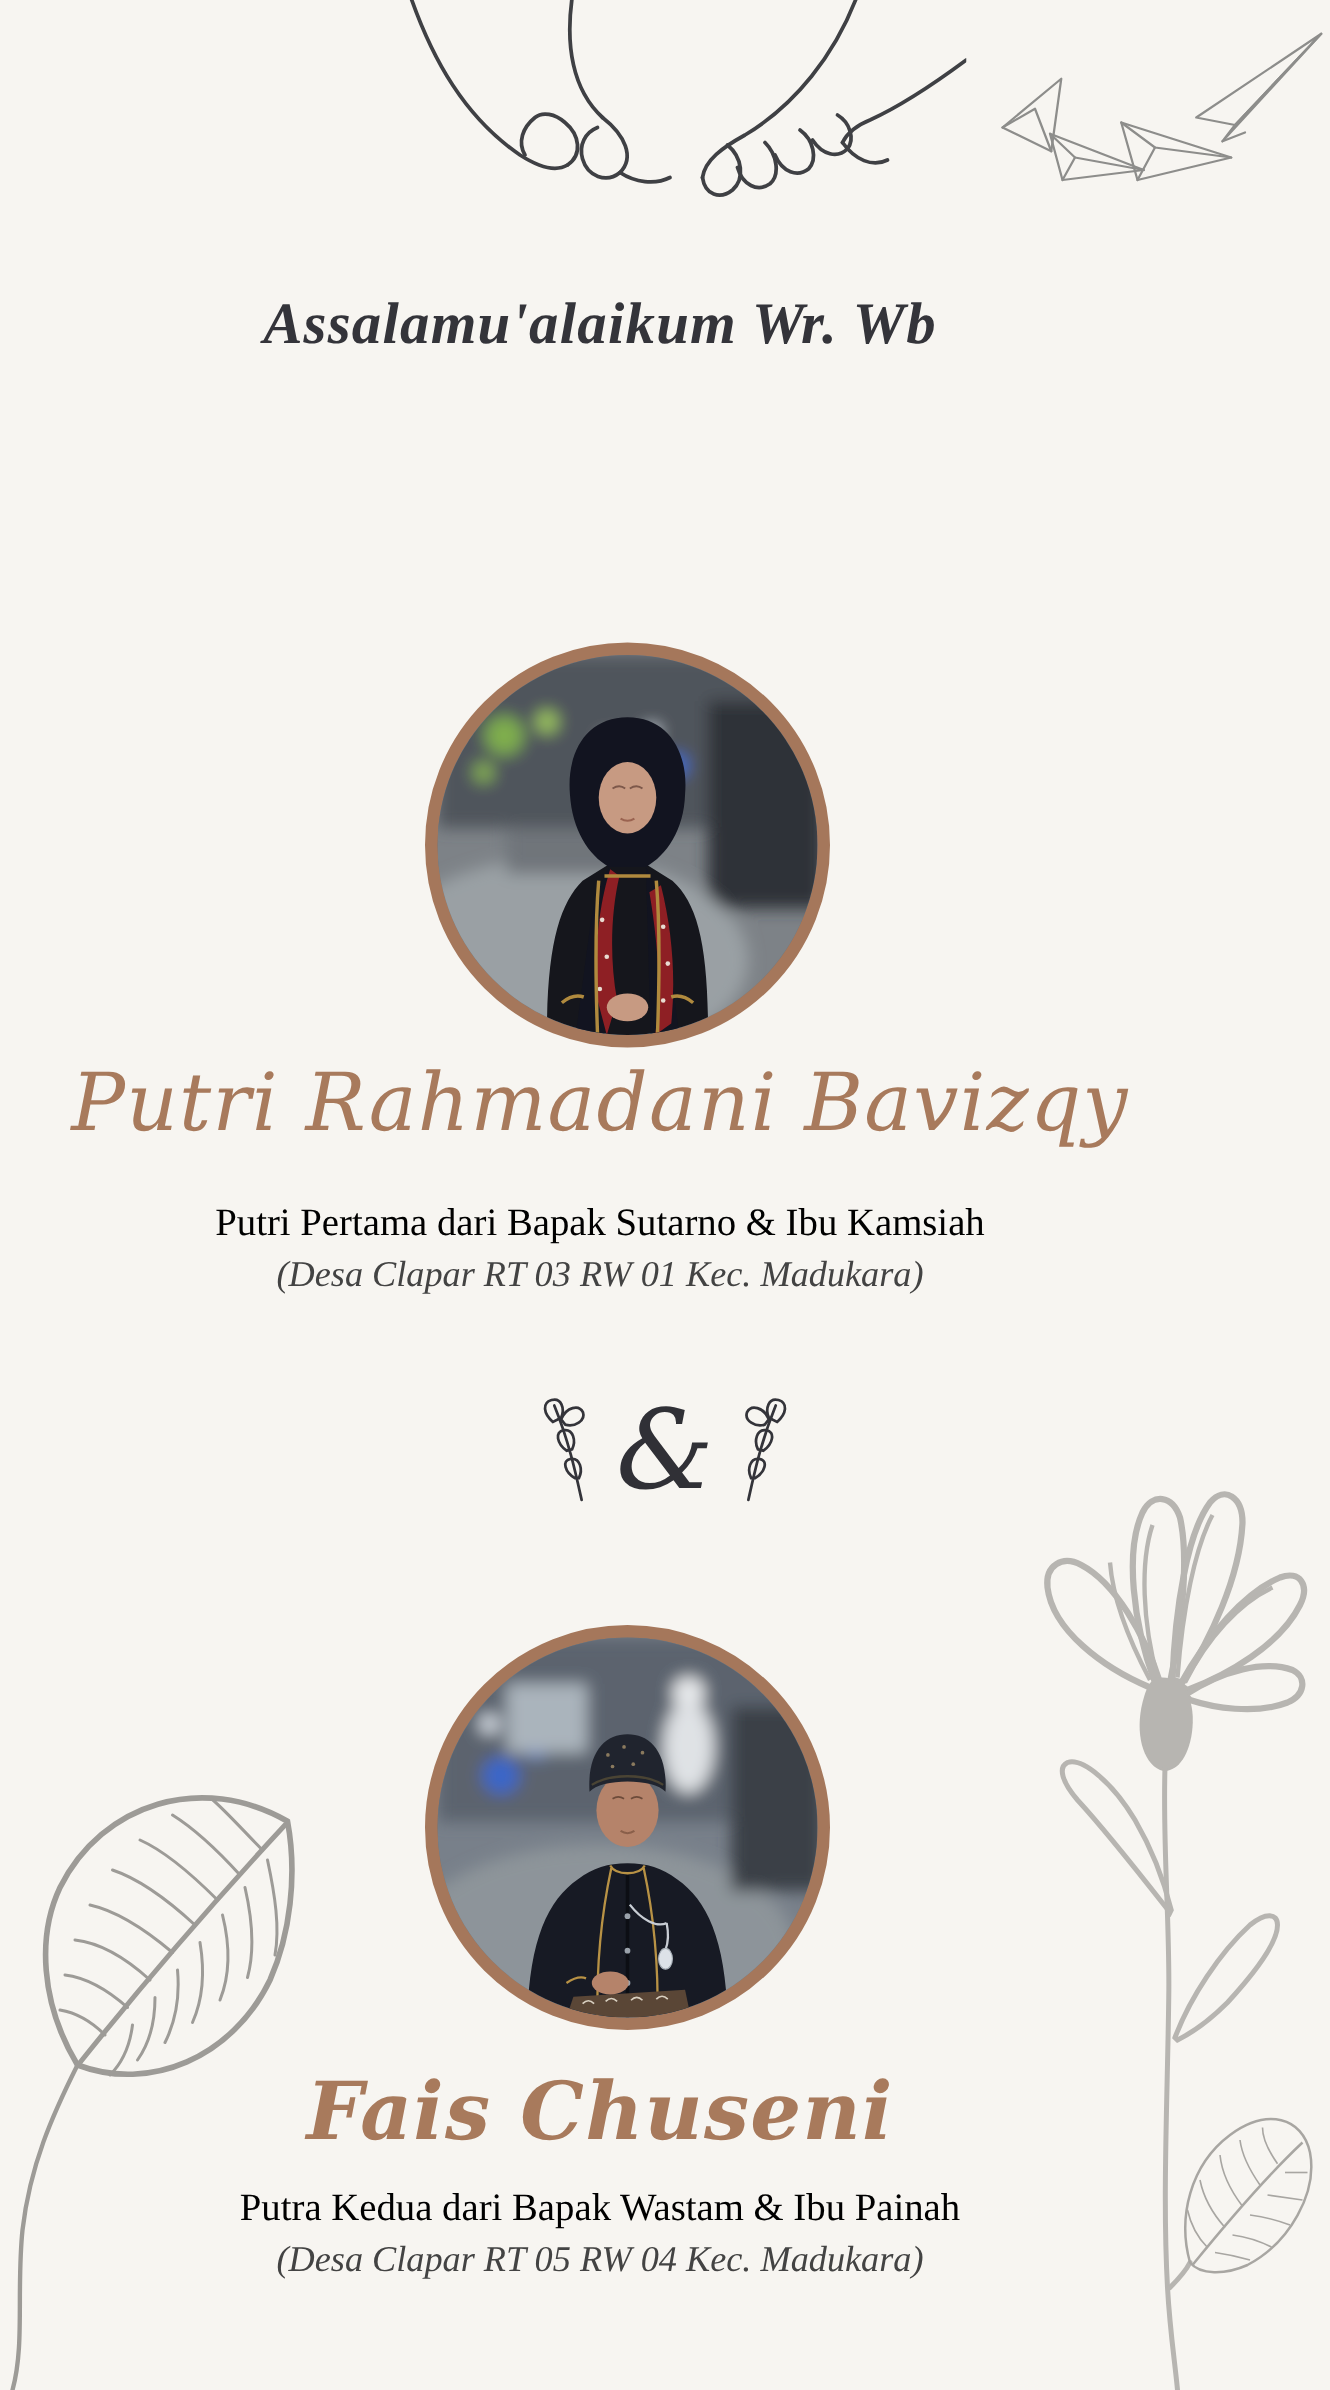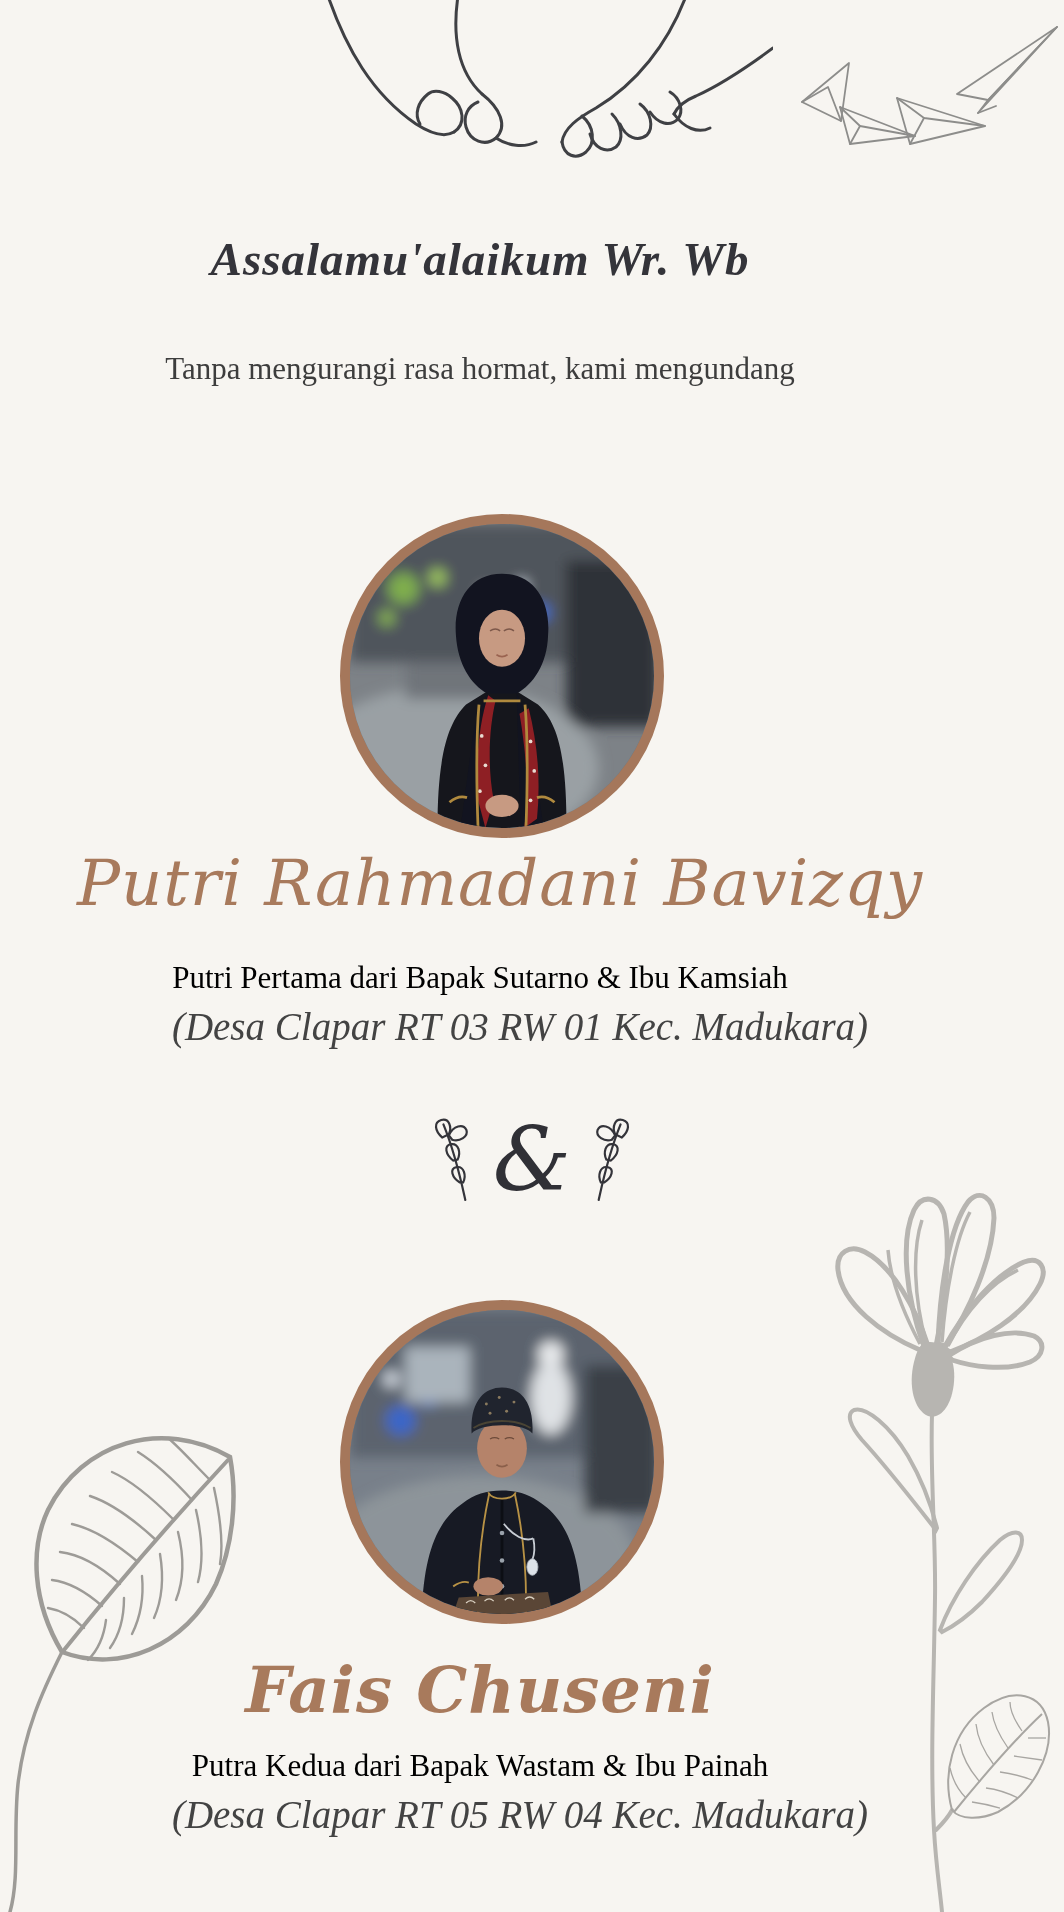--- a/index.html
+++ b/index.html
@@ -16,30 +16,30 @@
 
   .photo-ring{position:absolute;left:340px;width:304px;height:304px;border:10px solid #a5775b;
               border-radius:50%;overflow:hidden;background:#6e747a;}
   .photo-ring.bride{top:514px;}
   .photo-ring.groom{top:1300px;}
   .photo-ring svg{width:304px;height:304px;}
 
   .script-name{position:absolute;left:0;width:960px;text-align:center;
                font-family:"DejaVu Serif",serif;font-style:italic;font-weight:400;
                font-size:64px;letter-spacing:1px;color:#a87a5c;}
-  .bride-name{top:846px;padding-left:20px;}
+  .bride-name{top:846px;}
   .groom-name{top:1652px;font-weight:bold;}
 
   .parents-line{position:absolute;left:0;width:960px;text-align:center;
                 font-size:31px;color:#000000;}
   .bride-parents{top:960px;}
   .groom-parents{top:1748px;text-align:center;}
 
   .address-line{position:absolute;left:0;width:960px;text-align:center;
-                font-style:italic;font-size:39px;color:#434343;padding-left:40px;}
+                font-style:italic;font-size:29px;color:#434343;}
   .bride-address{top:1004px;}
   .groom-address{top:1792px;}
 
   .separator{position:absolute;left:420px;top:1098px;width:224px;height:124px;
              display:flex;align-items:center;justify-content:center;gap:14px;}
   .separator .amp{font-family:"DejaVu Serif",serif;font-style:italic;font-weight:500;
                   font-size:88px;line-height:100px;color:#303036;}
 </style>
 </head>
 <body>
@@ -75,21 +75,20 @@
         <path d="M172,104 L158,130"></path>
       <path d="M305,13 L205,80 L236,86 Z"></path>
         <path d="M305,13 L236,86 L226,99 Z"></path>
         <path d="M226,99 L244,92"></path>
     </g>
   </svg>
 
   <div class="greeting">Assalamu'alaikum Wr. Wb</div>
 
   <div class="intro">
-    <div>Tanpa mengurangi rasa hormat, kami mengundang</div>
   </div>
 
   <div>
     <div class="photo-ring bride">
       <svg viewBox="0 0 330 330">
         <defs>
           <filter id="blurB" x="-20%" y="-20%" width="140%" height="140%">
               <feGaussianBlur stdDeviation="7"></feGaussianBlur>
             </filter>
         </defs>

